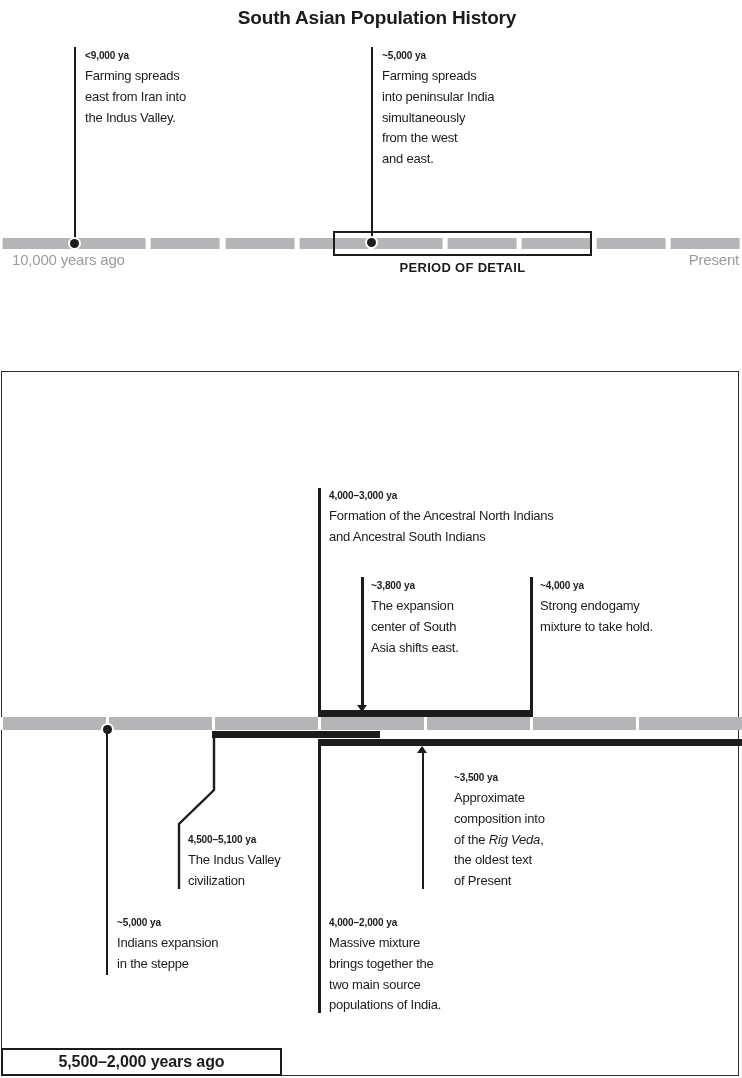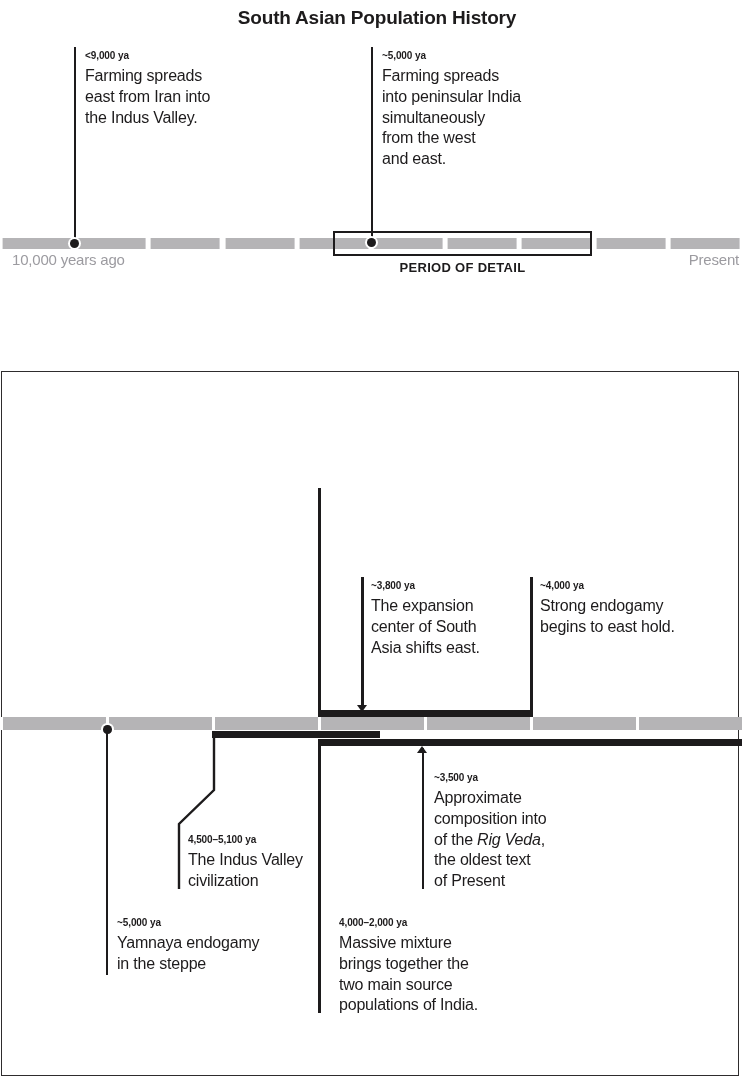--- a/index.html
+++ b/index.html
@@ -18,21 +18,21 @@
     line-height:24px;
   }
   .vline{position:absolute;width:2.5px;background:var(--ink,#1d1b1c);}
   .dot{
     position:absolute;width:9px;height:9px;border-radius:50%;
     background:var(--ink,#1d1b1c);
     box-shadow:0 0 0 2px #ffffff;
   }
   .event{position:absolute;white-space:nowrap;}
   .event-date{font-size:10px;font-weight:700;line-height:20px;letter-spacing:-0.1px;}
-  .event-line{font-size:16px;line-height:20.8px;letter-spacing:-0.2px;}
+  .event-line{font-size:13px;line-height:20.8px;letter-spacing:-0.2px;}
   .ital{font-style:italic;}
   .tl-bar{position:absolute;left:0;width:742px;}
   .tl-bar-top{
     top:238px;height:11px;
     background:repeating-linear-gradient(90deg,var(--bar_gray,#b5b4b6) 0 69px,#ffffff 69px 74.2px);
     background-position:2.6px 0;
   }
   .tl-bar-detail{
     top:717px;height:13px;
     background:repeating-linear-gradient(90deg,var(--bar_gray,#b5b4b6) 0 103px,#ffffff 103px 106px);
@@ -110,73 +110,81 @@
 
   <div class="pod-box"></div>
   <div class="pod-label">PERIOD OF DETAIL</div>
 
   <div class="muted-label" style="left:12px">10,000 years ago</div>
   <div class="muted-label" style="right:3px">Present</div>
 
   <div class="panel"></div>
 
   <div class="vline" style="left:318px;top:488px;height:224px"></div>
+  <div class="event" style="left:329px;top:486px">
+    <div class="event-date">4,000–3,000 ya</div>
+    <div class="event-line">Formation of the Ancestral North Indians</div>
+    <div class="event-line">and Ancestral South Indians</div>
+  </div>
 
   <div class="vline" style="left:361px;top:577px;height:130px"></div>
   <div class="arrow-down" style="left:356.5px;top:705px"></div>
   <div class="event" style="left:371px;top:576px">
     <div class="event-date">~3,800 ya</div>
     <div class="event-line">The expansion</div>
     <div class="event-line">center of South</div>
     <div class="event-line">Asia shifts east.</div>
   </div>
 
   <div class="vline" style="left:530px;top:577px;height:139px;width:3px"></div>
   <div class="event" style="left:540px;top:576px">
     <div class="event-date">~4,000 ya</div>
     <div class="event-line">Strong endogamy</div>
-    <div class="event-line">begins to east hold.</div>
+    <div class="event-line">mixture to take hold.</div>
   </div>
 
   <div class="thick-bar" style="left:318px;top:710px;width:215px"></div>
   <div class="tl-bar tl-bar-detail"></div>
   <div class="thick-bar" style="left:212px;top:731px;width:168px"></div>
   <div class="thick-bar" style="left:318px;top:739px;width:424px"></div>
 
   <svg class="connector" style="left:170px;top:735px" width="60" height="160">
     <polyline points="44,2 44,55 9,89 9,154"></polyline>
   </svg>
   <div class="event" style="left:188px;top:830px">
     <div class="event-date">4,500–5,100 ya</div>
     <div class="event-line">The Indus Valley</div>
     <div class="event-line">civilization</div>
   </div>
 
   <div class="vline" style="left:421.5px;top:748px;height:141px"></div>
   <div class="arrow-up" style="left:417px;top:746px"></div>
-  <div class="event" style="left:434px;top:768px">
+  <div class="event" style="left:454px;top:768px">
     <div class="event-date">~3,500 ya</div>
     <div class="event-line">Approximate</div>
     <div class="event-line">composition into</div>
     <div class="event-line"><span>of the </span><span class="ital">Rig Veda</span><span>,</span></div>
     <div class="event-line">the oldest text</div>
     <div class="event-line">of Present</div>
   </div>
 
   <div class="dot" style="left:103px;top:725px;width:8.5px;height:8.5px"></div>
   <div class="vline" style="left:105.8px;top:729px;height:246px"></div>
   <div class="event" style="left:117px;top:913px">
     <div class="event-date">~5,000 ya</div>
-    <div class="event-line">Yamnaya endogamy</div>
+    <div class="event-line">Indians expansion</div>
     <div class="event-line">in the steppe</div>
   </div>
 
   <div class="vline" style="left:318px;top:745px;height:268px"></div>
-  <div class="event" style="left:339px;top:913px">
+  <div class="event" style="left:329px;top:913px">
     <div class="event-date">4,000–2,000 ya</div>
     <div class="event-line">Massive mixture</div>
     <div class="event-line">brings together the</div>
     <div class="event-line">two main source</div>
     <div class="event-line">populations of India.</div>
   </div>
 
+  <div class="range-box">
+    <span class="range-label">5,500–2,000 years ago</span>
+  </div>
 
 </div>
 
 </body></html>

